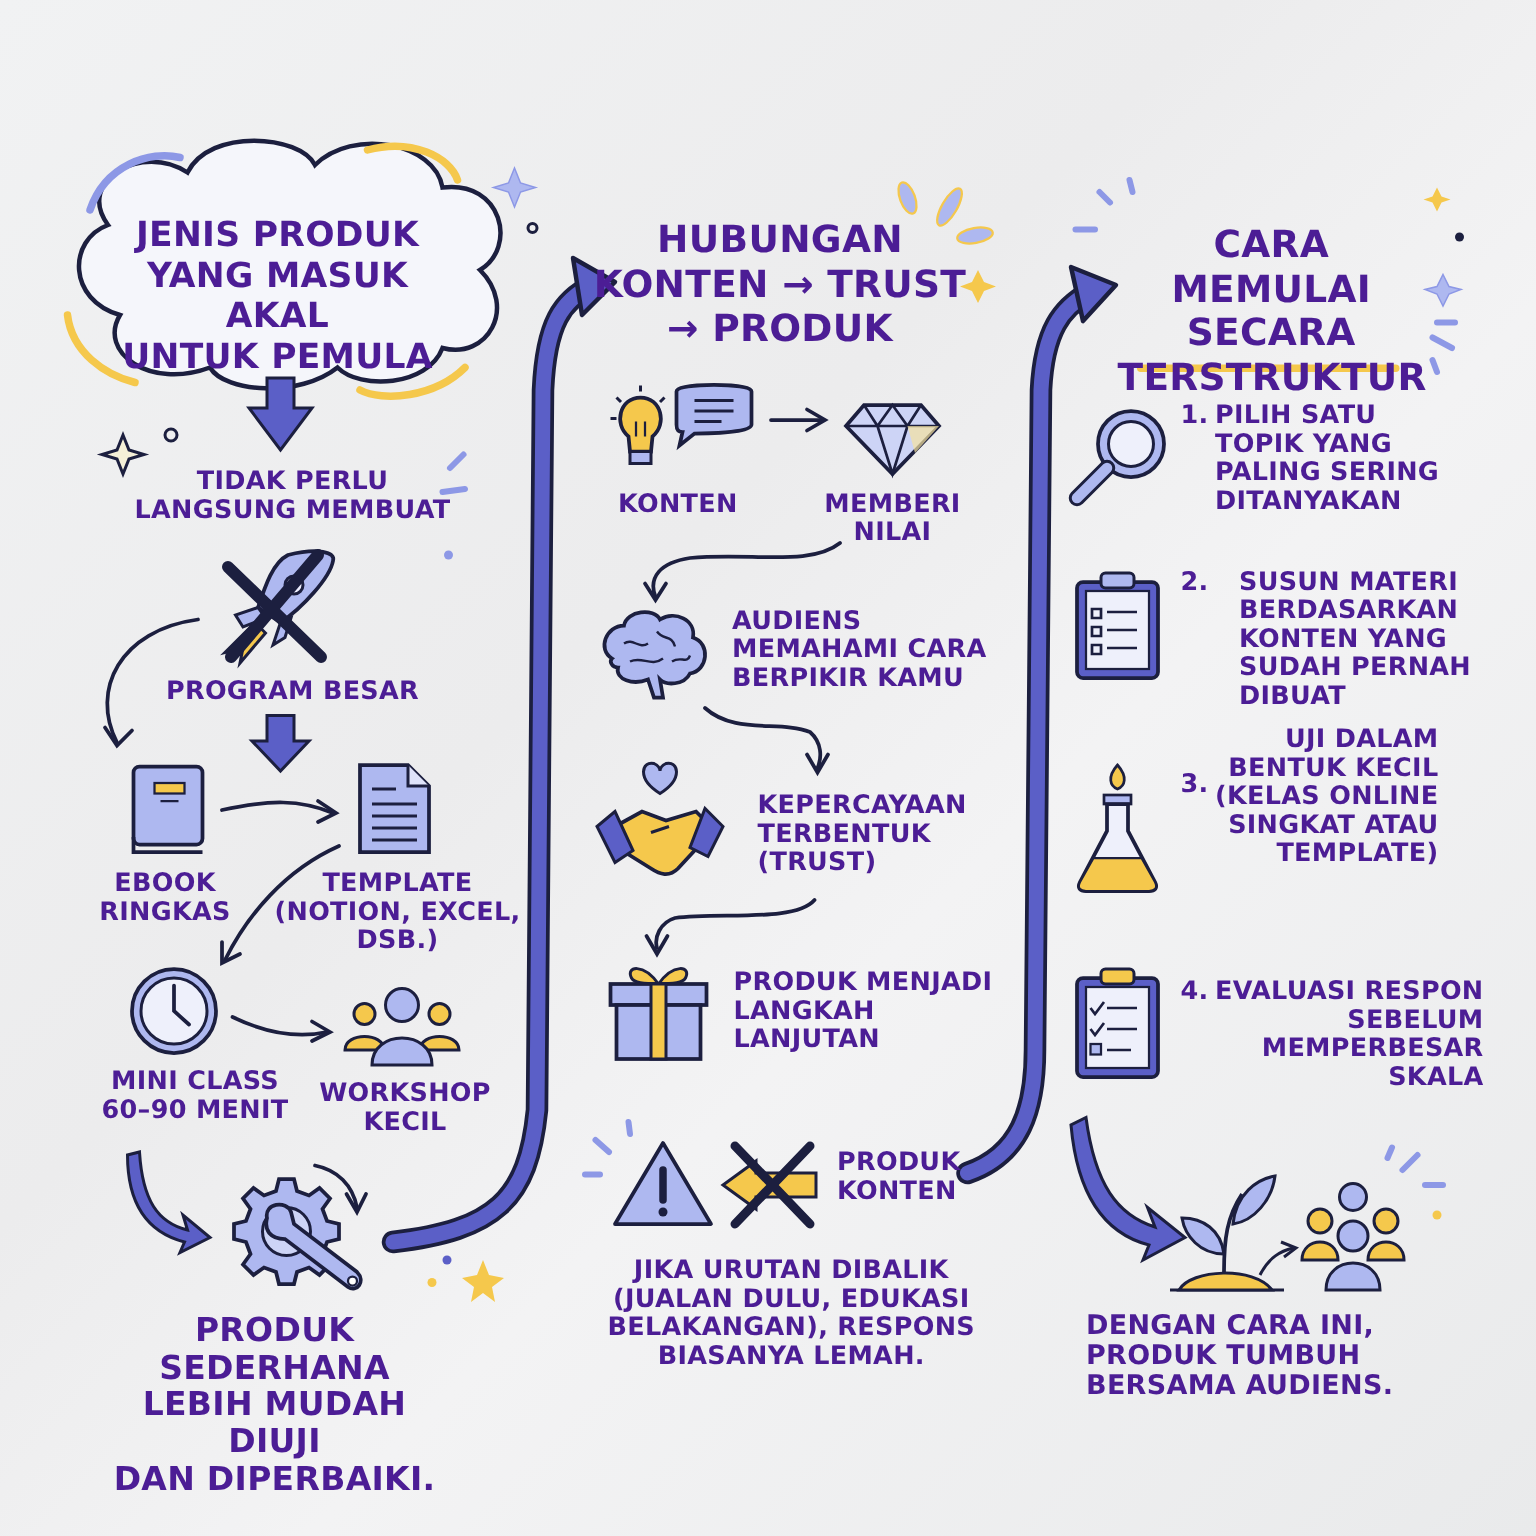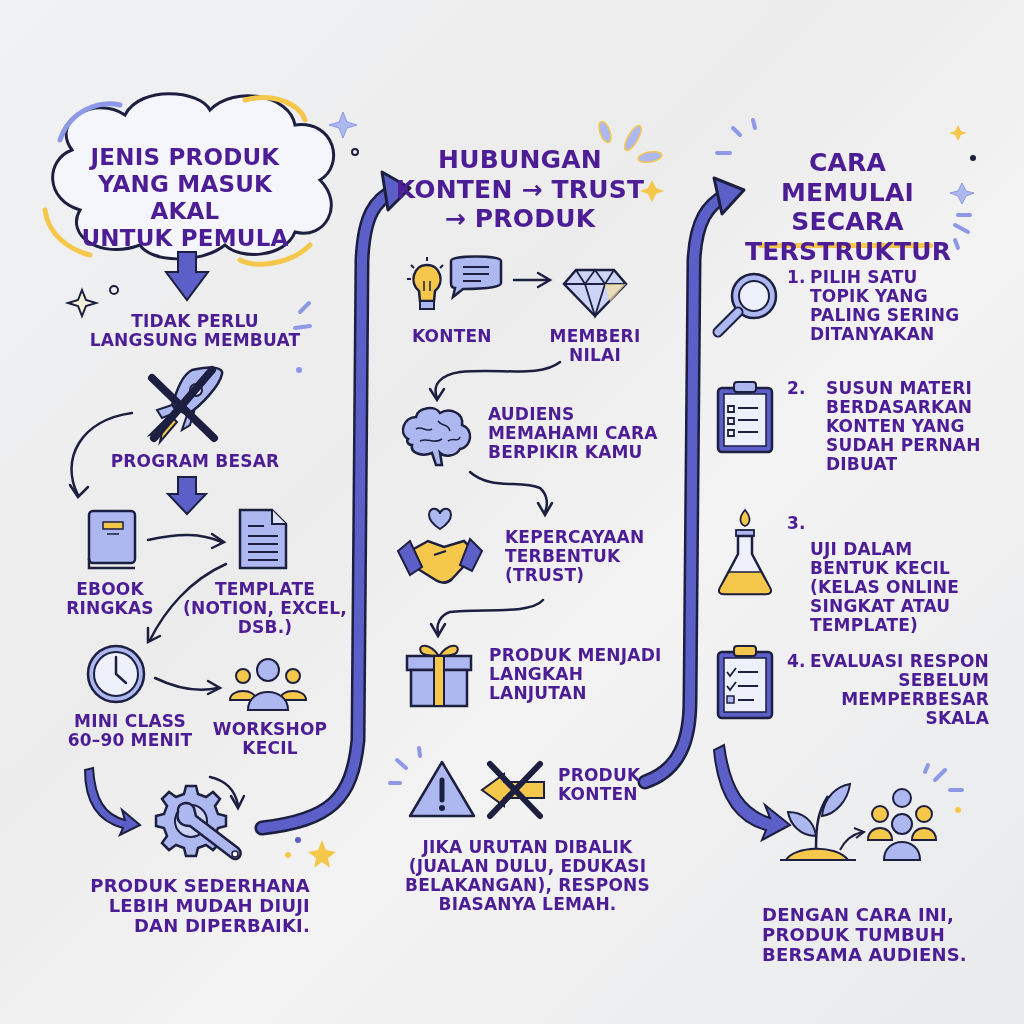--- a/index.html
+++ b/index.html
@@ -246,21 +246,21 @@
 <div class="t lbl center" style="left:95px;top:452px;width:200px;">PROGRAM BESAR</div>
 <div class="t lbl center" style="left:60px;top:580px;width:100px;">EBOOK
 RINGKAS</div>
 <div class="t lbl center" style="left:180px;top:580px;width:170px;">TEMPLATE
 (NOTION, EXCEL,
 DSB.)</div>
 <div class="t lbl center" style="left:55px;top:712px;width:150px;">MINI CLASS
 60–90 MENIT</div>
 <div class="t lbl center" style="left:205px;top:720px;width:130px;">WORKSHOP
 KECIL</div>
-<div class="t lbl center" style="left:80px;top:876px;width:230px;font-size:18px;text-align:right;">PRODUK SEDERHANA
+<div class="t lbl center" style="left:68px;top:876px;width:230px;font-size:22px;">PRODUK SEDERHANA
 LEBIH MUDAH DIUJI
 DAN DIPERBAIKI.</div>
 
 <div class="t title center" style="left:395px;top:145px;width:250px;">HUBUNGAN
 KONTEN → TRUST
 → PRODUK</div>
 <div class="t lbl" style="left:412px;top:327px;">KONTEN</div>
 <div class="t lbl center" style="left:540px;top:327px;width:110px;">MEMBERI
 NILAI</div>
 <div class="t lbl" style="left:488px;top:405px;">AUDIENS
@@ -290,27 +290,27 @@
 DITANYAKAN</div>
 
 <div class="t lbl" style="left:787px;top:379px;">2.</div>
 <div class="t lbl" style="left:810px;top:379px;margin-left:16px;">SUSUN MATERI
 BERDASARKAN
 KONTEN YANG
 SUDAH PERNAH
 DIBUAT</div>
 
 <div class="t lbl" style="left:787px;top:514px;">3.</div>
-<div class="t lbl" style="left:810px;top:540px;">UJI DALAM
+<div class="t lbl" style="left:810px;top:484px;text-align:right;">UJI DALAM
 BENTUK KECIL
 (KELAS ONLINE
 SINGKAT ATAU
 TEMPLATE)</div>
 
 <div class="t lbl" style="left:787px;top:652px;">4.</div>
 <div class="t lbl" style="left:810px;top:652px;text-align:right;">EVALUASI RESPON
 SEBELUM
 MEMPERBESAR
 SKALA</div>
 
-<div class="t lbl" style="left:762px;top:874px;font-size:18px;margin-top:31px;">DENGAN CARA INI,
+<div class="t lbl" style="left:724px;top:874px;font-size:18px;">DENGAN CARA INI,
 PRODUK TUMBUH
 BERSAMA AUDIENS.</div>
 
 </body></html>

